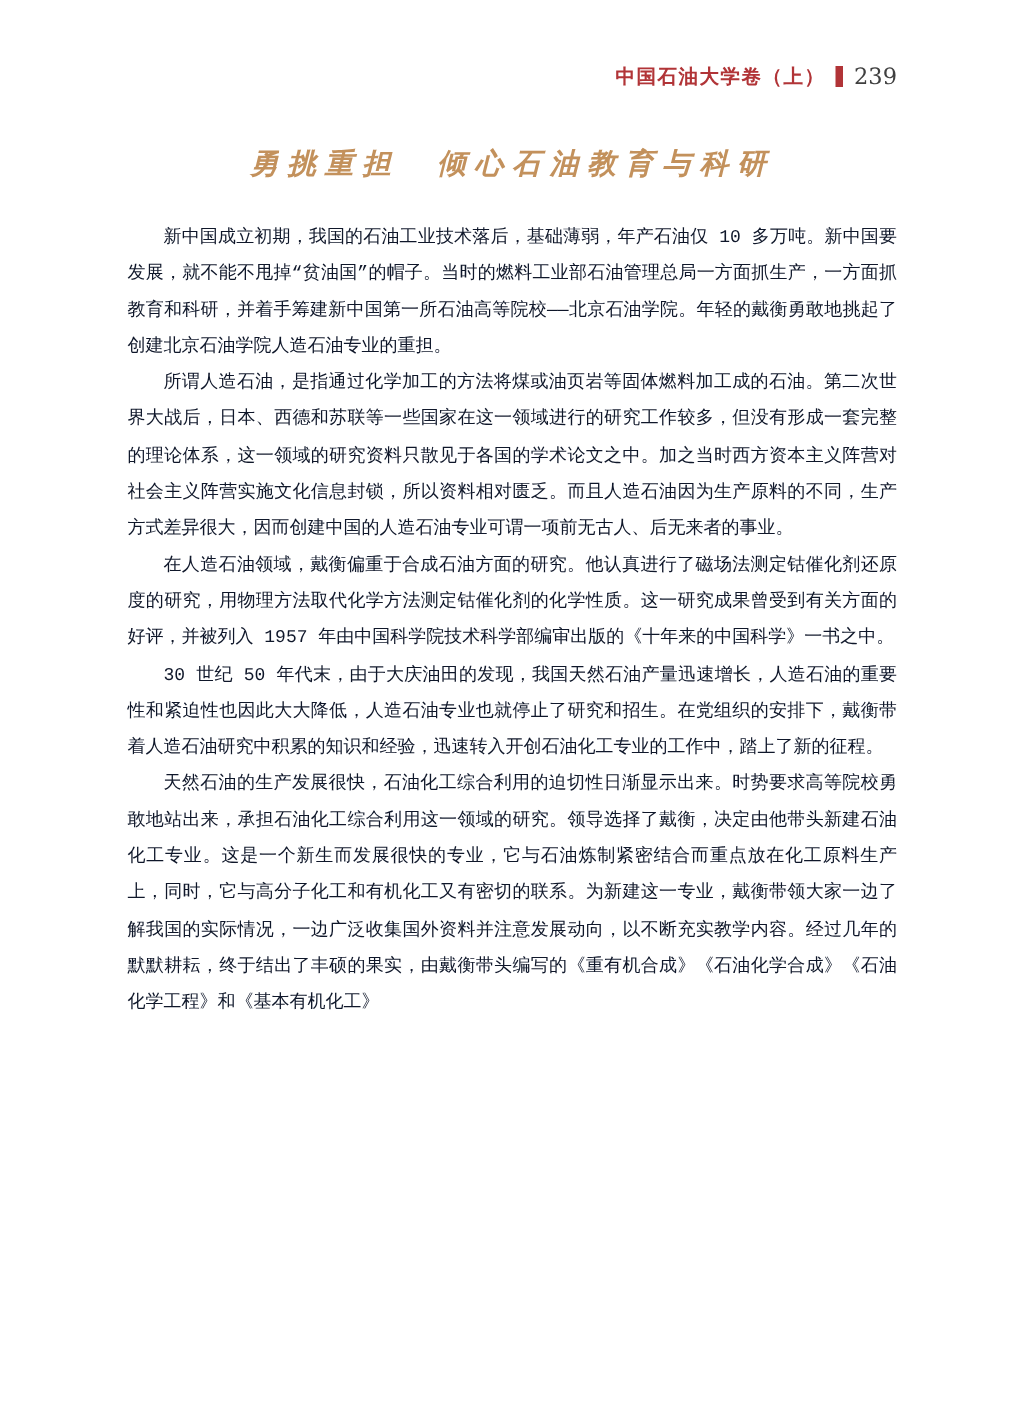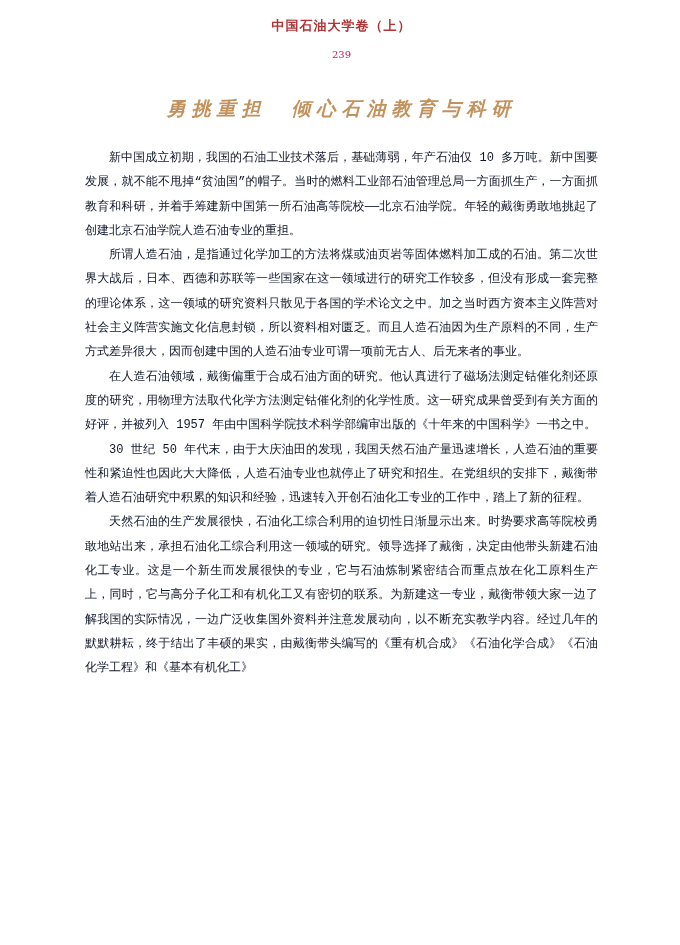--- a/index.html
+++ b/index.html
@@ -12,38 +12,37 @@
     overflow: hidden;
     box-sizing: border-box;
     padding: 42px 82px 0 85px;
   }
   .page-header {
     display: flex;
     justify-content: flex-end;
     align-items: center;
     gap: 7px;
     height: 18px;
-    flex-direction: column;
   }
   .book-title {
     color: #b13437;
     font-size: 13px;
     letter-spacing: 1px;
     font-weight: 600;
     white-space: nowrap;
   }
   .header-divider {
     width: 5px;
     height: 14px;
     background: #b13437;
     display: inline-block;
   }
   .page-number {
-    color: #be185d;
-    font-size: 10px;
+    color: #404040;
+    font-size: 15px;
     font-family: "DejaVu Serif", serif;
   }
   .article-title {
     margin: 36px 0 0 0;
     text-align: center;
     font-size: 19px;
     font-weight: 700;
     font-style: italic;
     letter-spacing: 6px;
     color: #c3915c;

